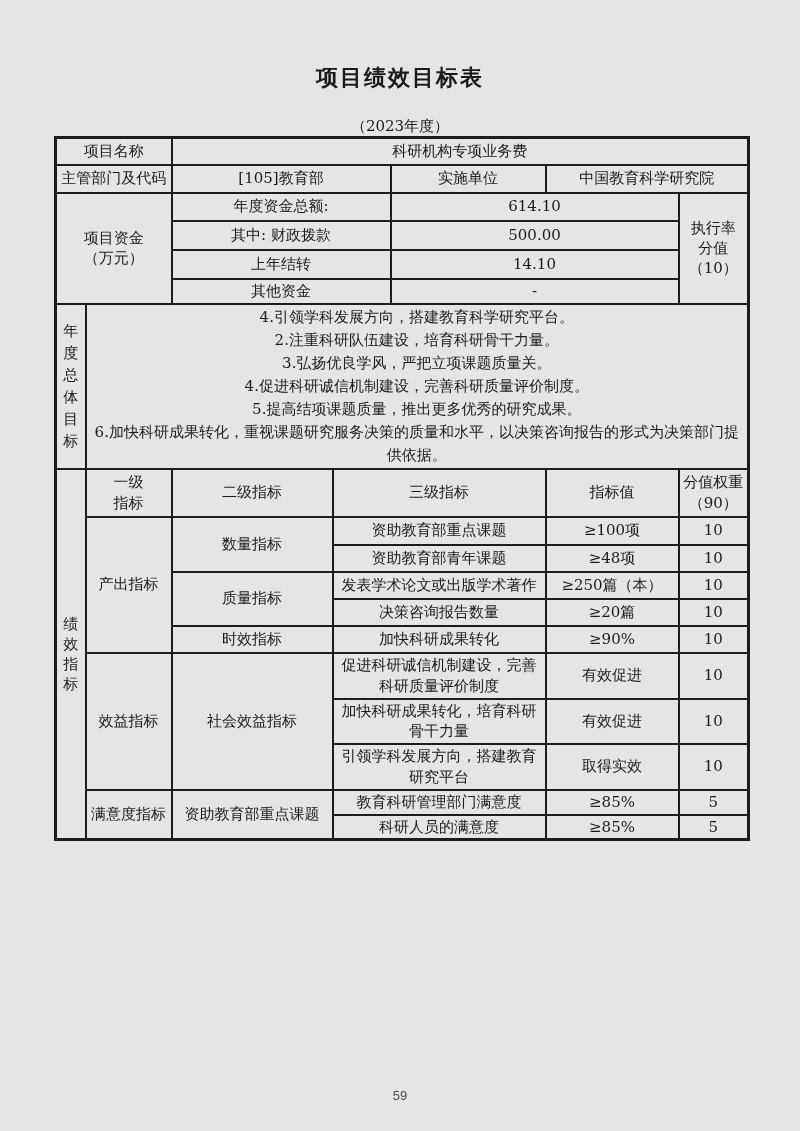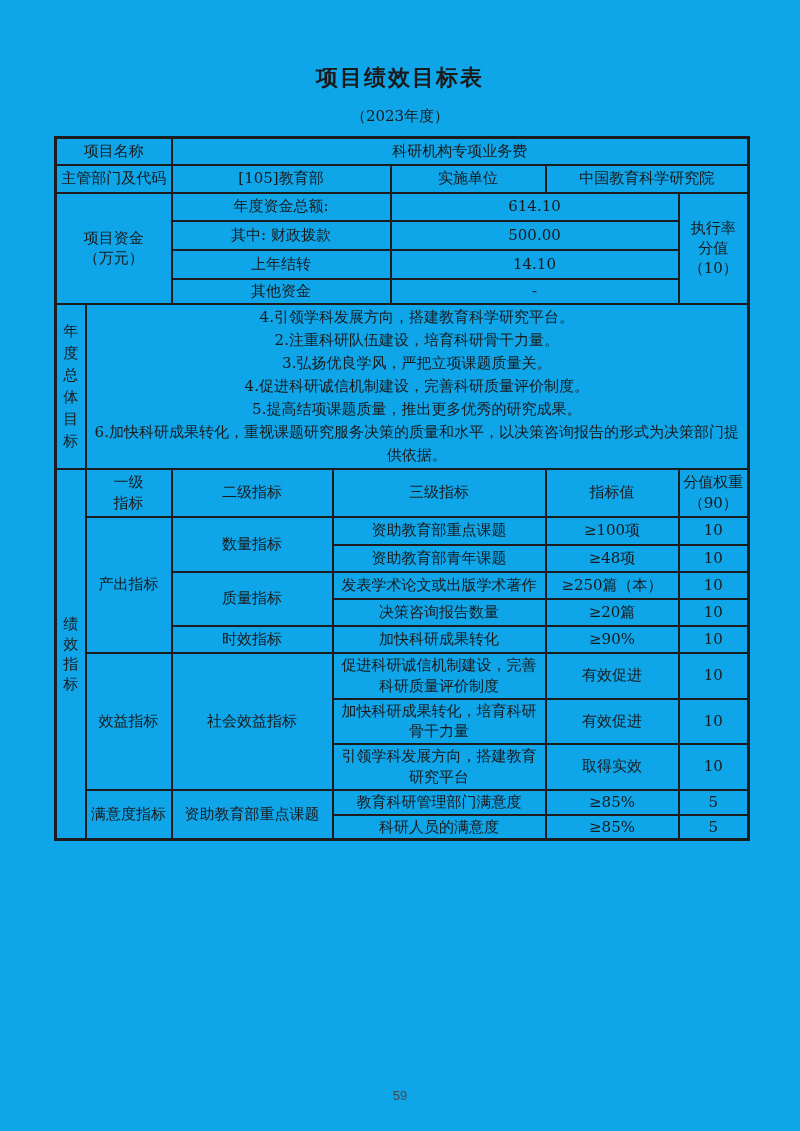--- a/index.html
+++ b/index.html
@@ -1,35 +1,35 @@
 <!DOCTYPE html>
 <html><head>
 <meta charset="utf-8">
 <style>
   html, body { margin: 0; padding: 0; background: #ffffff; }
   .page {
     position: relative;
     width: 800px;
     height: 1131px;
-    background: #0ea5e9;
+    background: #e5e5e5;
     font-family: "DejaVu Serif", "Liberation Serif", serif;
     color: #1a1a1a;
     overflow: hidden;
   }
   .doc-title {
     position: absolute;
     top: 63px; left: 0; width: 100%;
     text-align: center;
     font-size: 22px;
     font-weight: bold;
     letter-spacing: 2px;
   }
   .doc-subtitle {
     position: absolute;
-    top: 107px; left: 0; width: 100%;
+    top: 117px; left: 0; width: 100%;
     text-align: center;
     font-size: 15px;
   }
   table.main {
     position: absolute;
     top: 136px; left: 54px;
     width: 694px;
     border-collapse: collapse;
     table-layout: fixed;
     border: 3px solid #1c1c1c;

